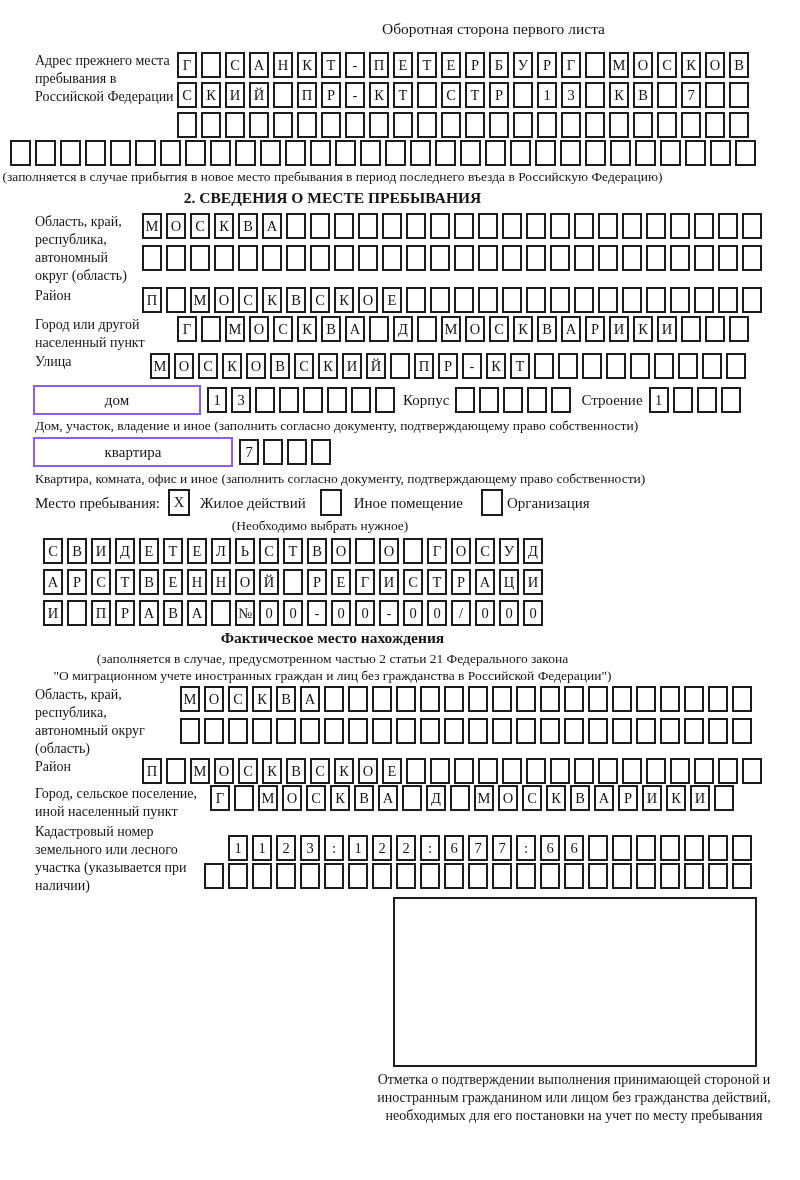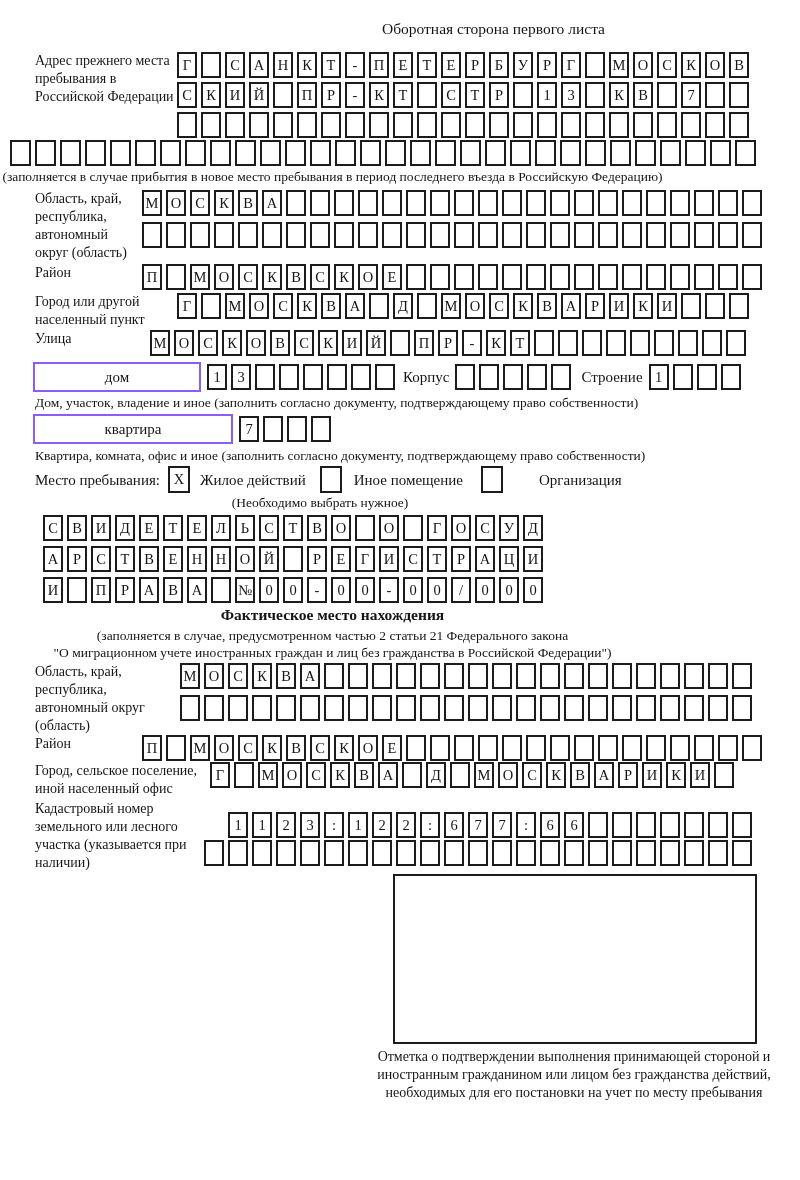--- a/index.html
+++ b/index.html
@@ -22,21 +22,21 @@
   .bigbox{border:2px solid #8b5cf6;box-sizing:border-box;height:30px;display:flex;
           align-items:center;justify-content:center;font-size:15px;flex:0 0 auto;}
   .chk{width:22px;height:27px;}
   .stamp{border:2px solid #1c1c1c;box-sizing:border-box;width:364px;height:170px;margin-left:393px;}
   .w107{width:107px;flex:0 0 auto}.w115{width:115px;flex:0 0 auto}.w142{width:142px;flex:0 0 auto}
   .w145{width:145px;flex:0 0 auto}.w175{width:175px;flex:0 0 auto}.w185{width:185px;flex:0 0 auto}
   .w225{width:225px;flex:0 0 auto}.pl33{padding-left:33px}.pl35{padding-left:35px}
   .mt1{margin-top:1px}.mt2{margin-top:2px}.mt3{margin-top:3px}.mt4{margin-top:4px}
   .mt5{margin-top:5px}.mt6{margin-top:6px}.mt14{margin-top:14px}
   .ml6{margin-left:6px}.ml8{margin-left:8px}.ml10{margin-left:10px}.ml12{margin-left:12px}
-  .ml14{margin-left:14px}.ml18{margin-left:18px}.ml20{margin-left:36px}
+  .ml14{margin-left:14px}.ml18{margin-left:18px}.ml20{margin-left:4px}
   .g2{gap:2px}.g4{gap:4px}.g5{gap:5px}.g6{gap:6px}
   .ac{align-items:center}
 </style>
 </head>
 <body>
 
 <div class="page">
 
   <div class="hdr">Оборотная сторона первого листа</div>
 
@@ -150,20 +150,21 @@
       <div class="cb"></div>
       <div class="cb"></div>
       <div class="cb"></div>
       <div class="cb"></div>
       <div class="cb"></div>
       <div class="cb"></div>
       <div class="cb"></div>
     </div>
   <div class="note center mt2">(заполняется в случае прибытия в новое место пребывания в период последнего въезда в Российскую Федерацию)</div>
 
+  <div class="h2 mt3">2. СВЕДЕНИЯ О МЕСТЕ ПРЕБЫВАНИЯ</div>
 
   <div class="row pl35 mt5">
     <div class="lbl w107">Область, край, республика, автономный округ (область)</div>
     <div class="col g6">
       <div class="boxes">
           <div class="cb">М</div>
           <div class="cb">О</div>
           <div class="cb">С</div>
           <div class="cb">К</div>
           <div class="cb">В</div>
@@ -527,21 +528,21 @@
         <div class="cb"></div>
         <div class="cb"></div>
         <div class="cb"></div>
         <div class="cb"></div>
         <div class="cb"></div>
         <div class="cb"></div>
       </div>
   </div>
 
   <div class="row pl35 mt1">
-    <div class="lbl w175">Город, сельское поселение, иной населенный офис</div>
+    <div class="lbl w175">Город, сельское поселение, иной населенный пункт</div>
     <div class="boxes">
         <div class="cb">Г</div>
         <div class="cb"></div>
         <div class="cb">М</div>
         <div class="cb">О</div>
         <div class="cb">С</div>
         <div class="cb">К</div>
         <div class="cb">В</div>
         <div class="cb">А</div>
         <div class="cb"></div>

